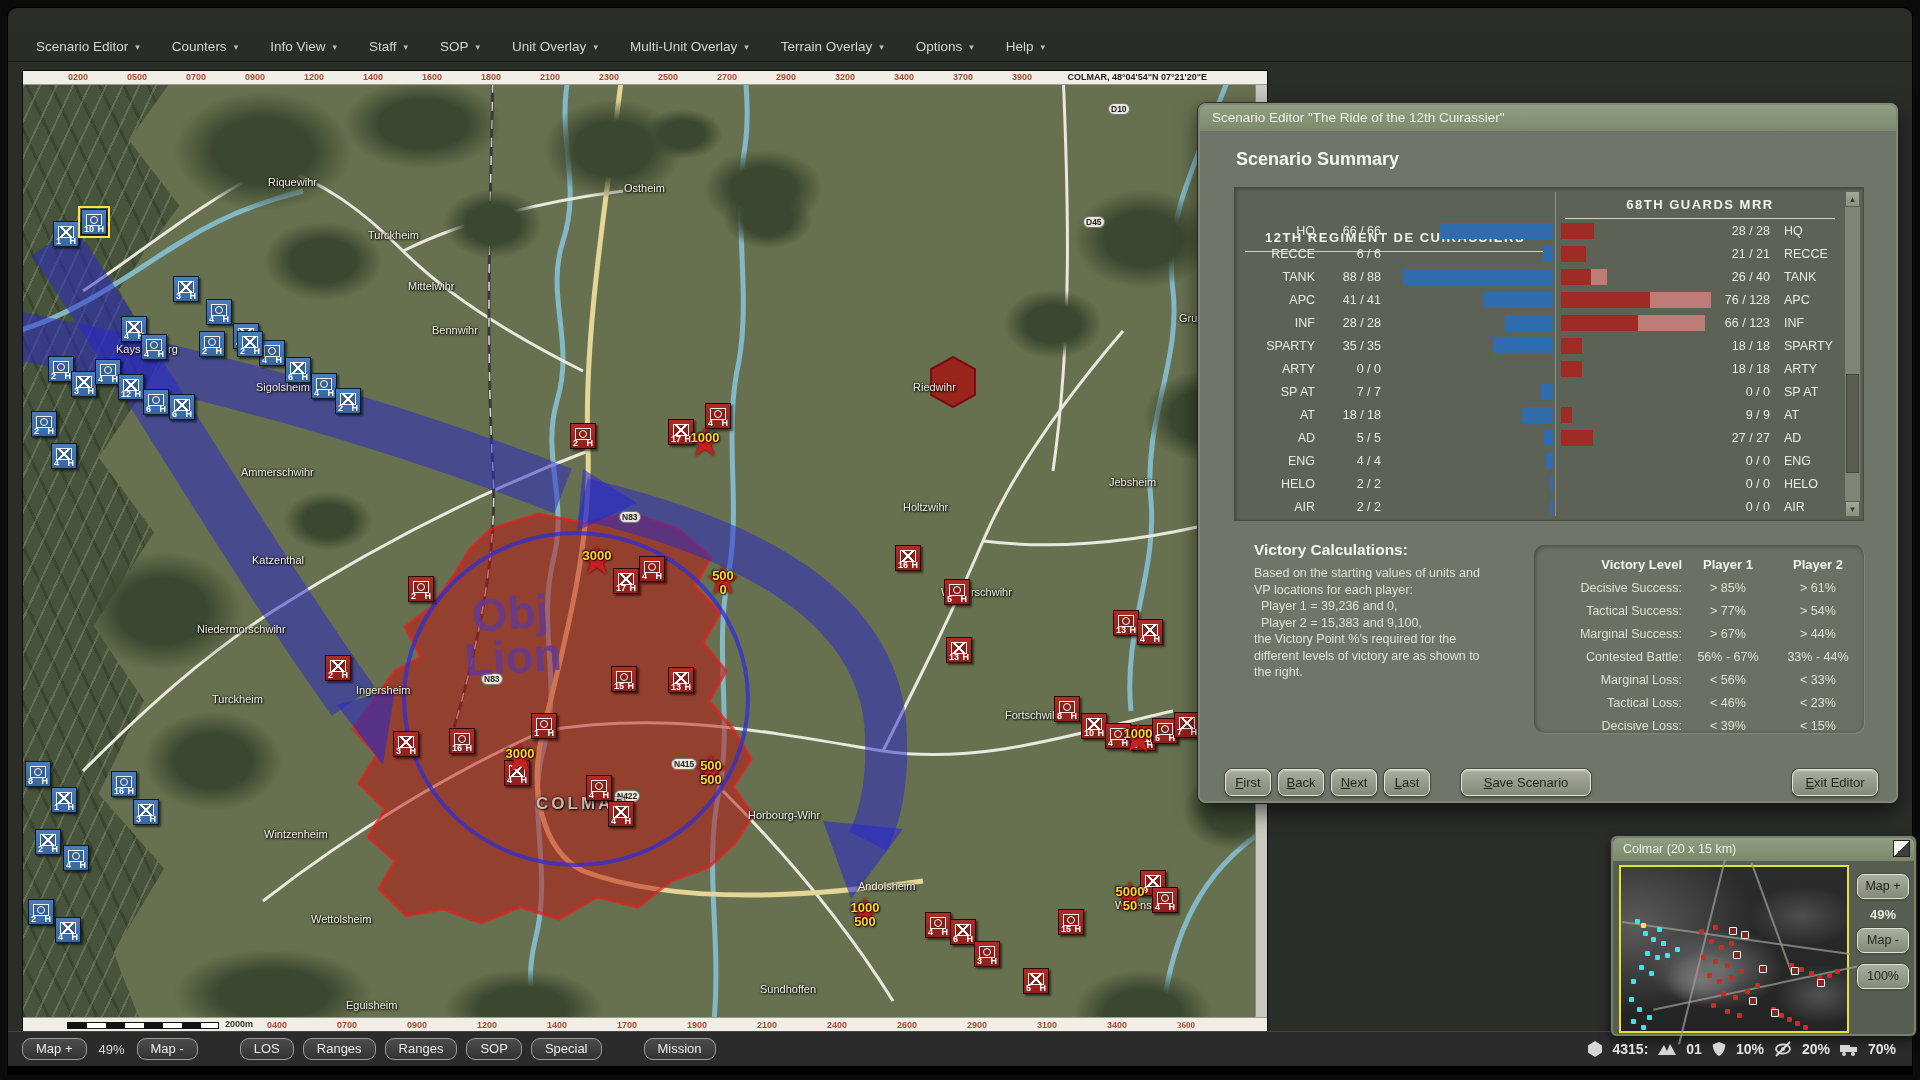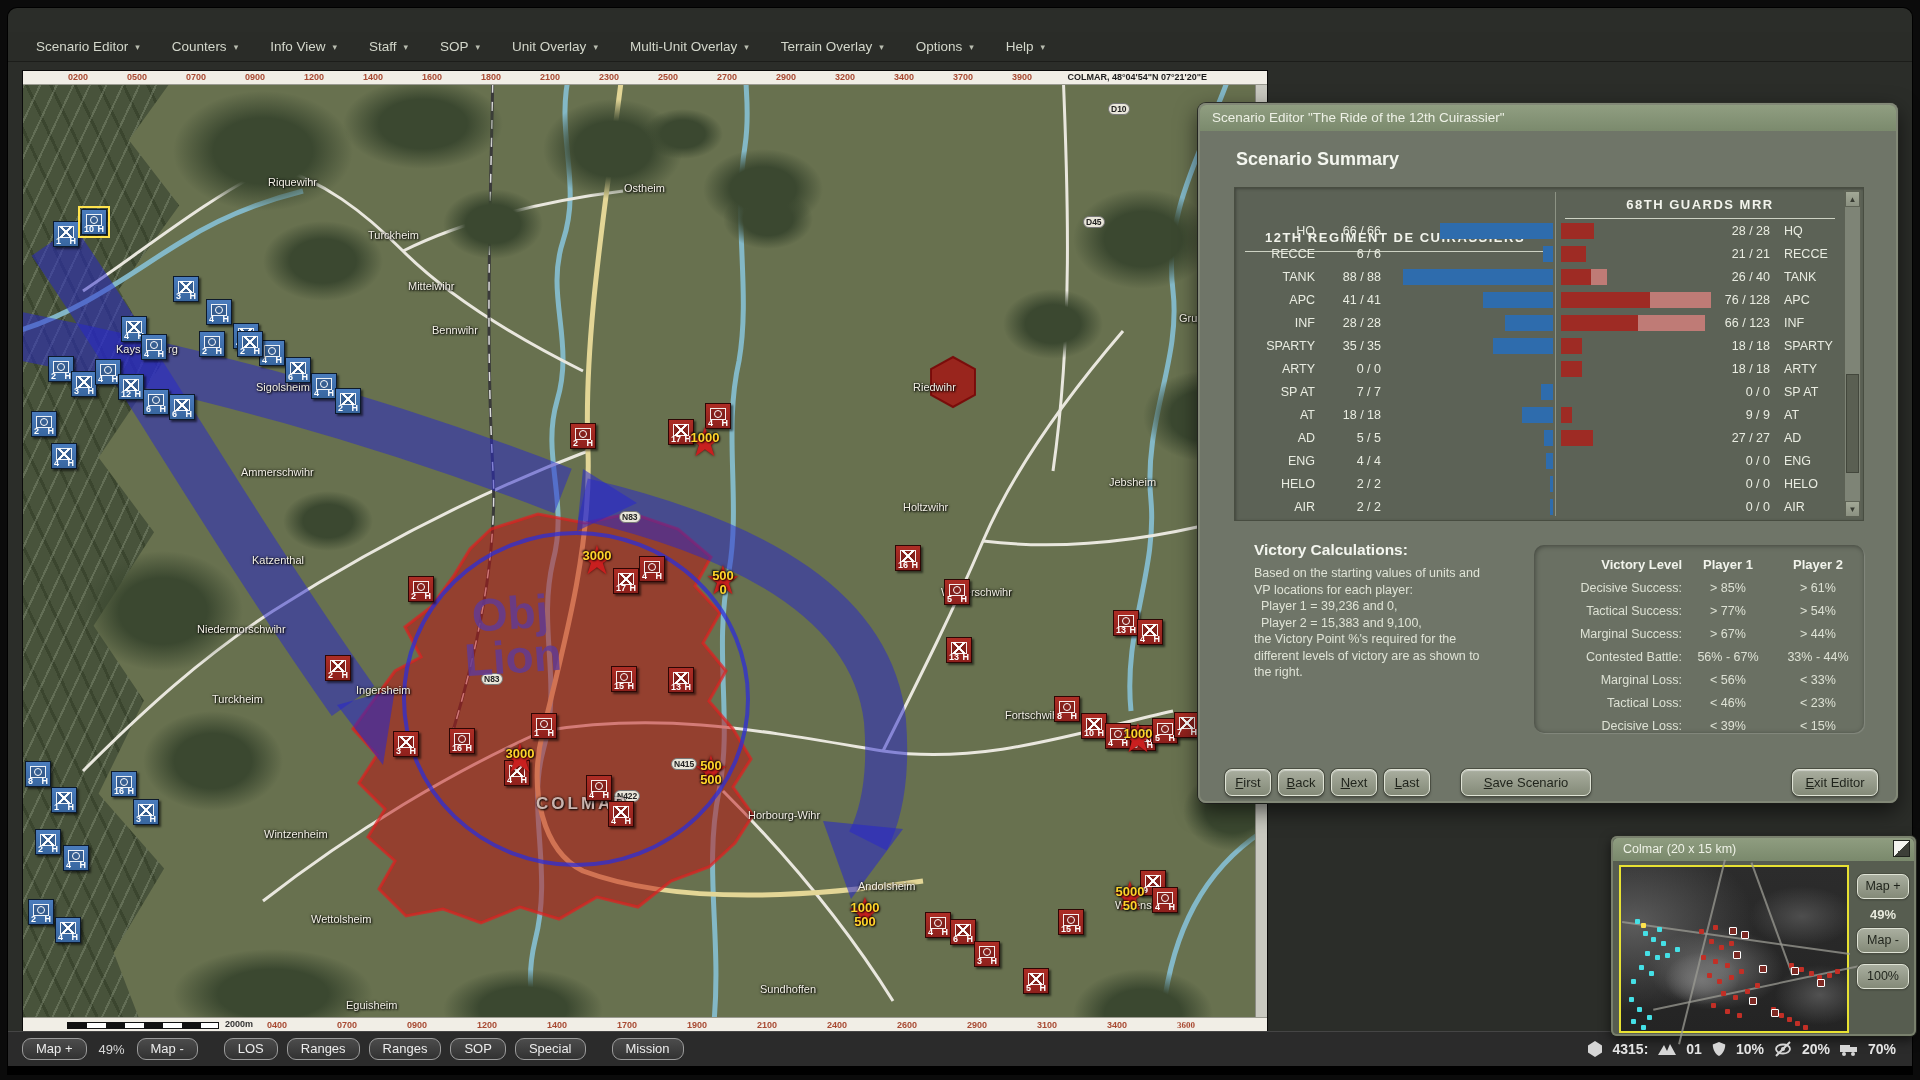--- a/index.html
+++ b/index.html
@@ -96,21 +96,21 @@
   .dot{position:absolute;width:5px;height:5px;border-radius:1px;z-index:3;}
   .dot.cyan{background:#45e0e6;}
   .dot.red{background:#c22f26;}
   .dot.white{width:6px;height:6px;background:#7e2a24;border:1px solid #fff;}
   .dot.yellow{background:#ffe34d;}
   .mmbtn{position:absolute;left:246px;width:52px;height:25px;background:linear-gradient(#a9ae9f,#848a78);border:1px solid #dfe3d5;border-radius:7px;box-shadow:0 0 0 1px #4a4e42,0 1px 2px rgba(0,0,0,.4);color:#1f231b;font-size:12.5px;text-align:center;line-height:23px;box-sizing:border-box;}
   .mmzoom{position:absolute;left:246px;top:71px;width:52px;text-align:center;color:#e7eadd;font-size:13px;font-weight:bold;}
   
   .toolbar{position:absolute;left:0;right:0;bottom:8px;height:34px;background:#2b2b2b;border-top:1px solid #454545;display:flex;align-items:center;padding-left:14px;z-index:4;}
   .tbtn{height:22px;background:linear-gradient(#4c4c4c,#323232);border:1px solid #9c9c9c;border-radius:9px;color:#ececec;font-size:13px;line-height:20px;padding:0 13px;margin-right:9px;box-sizing:border-box;}
-  .tbtn.g{margin-left:17px;text-align:right;}
+  .tbtn.g{margin-left:33px;text-align:right;}
   .tzoom{color:#d8d8d8;font-size:13px;margin:0 12px 0 3px;}
   .statusbar{position:absolute;right:16px;bottom:8px;height:34px;display:flex;align-items:center;gap:9px;z-index:7;color:#e4e4e4;font-size:14px;font-weight:bold;}
   .statusbar svg{display:block;}
   .botstrip{position:absolute;left:0;right:0;bottom:0;height:8px;background:#000;}
 </style>
 </head>
 <body>
 
 <div id="stage">
   <div class="appwin">

